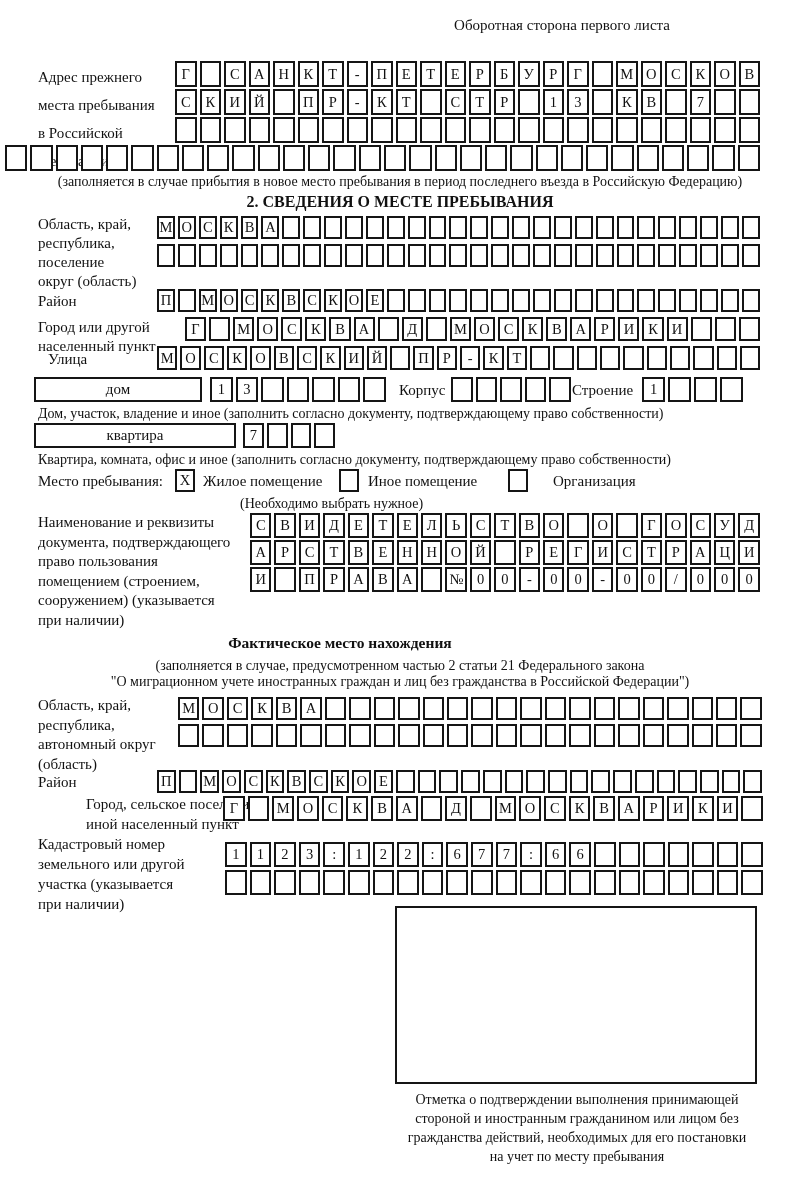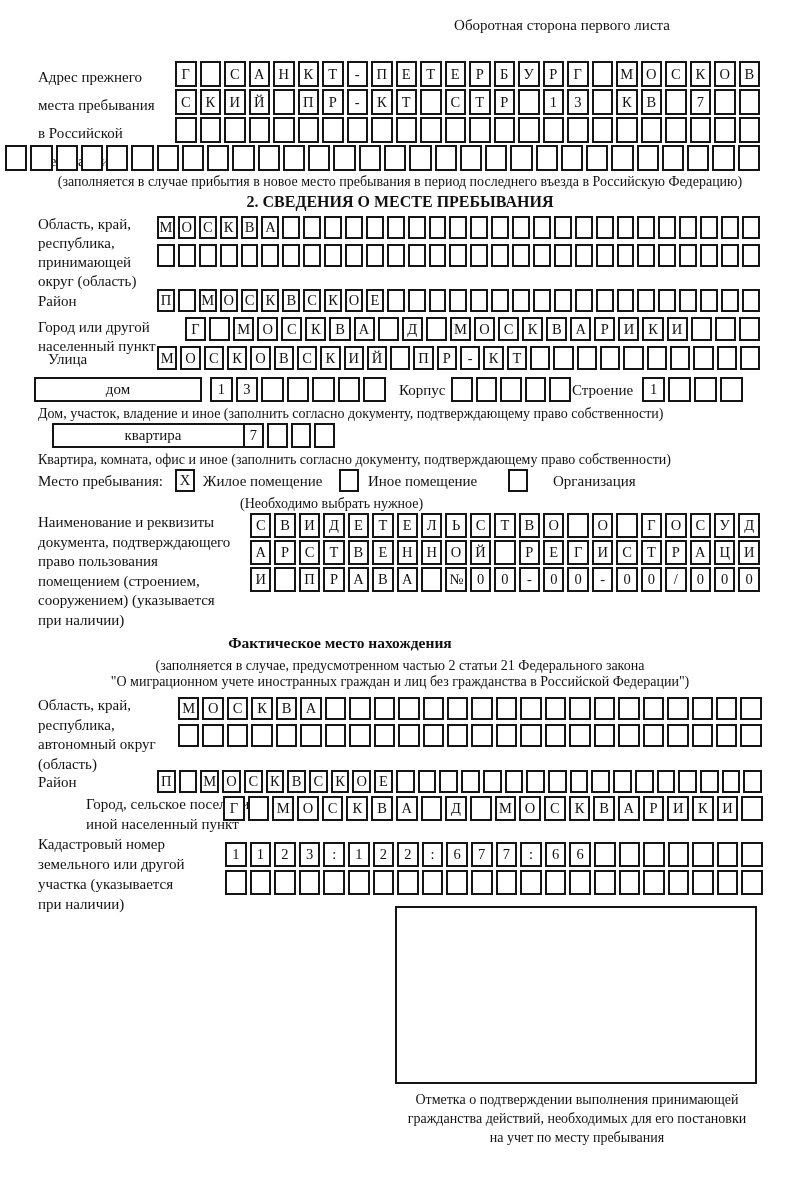--- a/index.html
+++ b/index.html
@@ -160,21 +160,21 @@
     <span class="cell"></span>
   </div>
 
 <div class="abs cap center" style="top:174px; left:0; width:800px;">(заполняется в случае прибытия в новое место пребывания в период последнего въезда в Российскую Федерацию)</div>
 
 <div class="abs bold center" style="top:193px; left:0; width:800px; font-size:16px;">2. СВЕДЕНИЯ О МЕСТЕ ПРЕБЫВАНИЯ</div>
 
 <div class="abs lbl" style="top:215px; left:38px; width:125px;">
     <div>Область, край,</div>
     <div>республика,</div>
-    <div>принимающей</div>
+    <div>поселение</div>
     <div>округ (область)</div>
   </div>
 <div class="abs cellrow h23" style="top:216px; left:157px; width:603px;">
     <span class="cell">М</span>
     <span class="cell">О</span>
     <span class="cell">С</span>
     <span class="cell">К</span>
     <span class="cell">В</span>
     <span class="cell">А</span>
     <span class="cell"></span>
@@ -350,21 +350,21 @@
 <div class="abs lbl" style="top:381px; left:572px;">Строение</div>
 <div class="abs cellrow h25" style="top:377px; left:642px; width:101px;">
     <span class="cell">1</span>
     <span class="cell"></span>
     <span class="cell"></span>
     <span class="cell"></span>
   </div>
 
 <div class="abs cap" style="top:406px; left:38px; width:740px;">Дом, участок, владение и иное (заполнить согласно документу, подтверждающему право собственности)</div>
 
-<div class="abs widebox" style="top:423px; left:52px; width:202px; height:25px;">
+<div class="abs widebox" style="top:423px; left:34px; width:202px; height:25px;">
     <span>квартира</span>
   </div>
 <div class="abs cellrow h25" style="top:423px; left:243px; width:92px;">
     <span class="cell">7</span>
     <span class="cell"></span>
     <span class="cell"></span>
     <span class="cell"></span>
   </div>
 
 <div class="abs cap" style="top:452px; left:38px; width:740px;">Квартира, комната, офис и иное (заполнить согласно документу, подтверждающему право собственности)</div>
@@ -631,15 +631,16 @@
     <span class="cell"></span>
     <span class="cell"></span>
     <span class="cell"></span>
     <span class="cell"></span>
     <span class="cell"></span>
   </div>
 
 <div class="abs stampbox" style="top:906px; left:395px; width:362px; height:178px;"></div>
 <div class="abs cap center" style="top:1090px; left:388px; width:378px; line-height:19px;">
     <div>Отметка о подтверждении выполнения принимающей</div>
+    <div>стороной и иностранным гражданином или лицом без</div>
     <div>гражданства действий, необходимых для его постановки</div>
     <div>на учет по месту пребывания</div>
   </div>
 
 </body></html>

